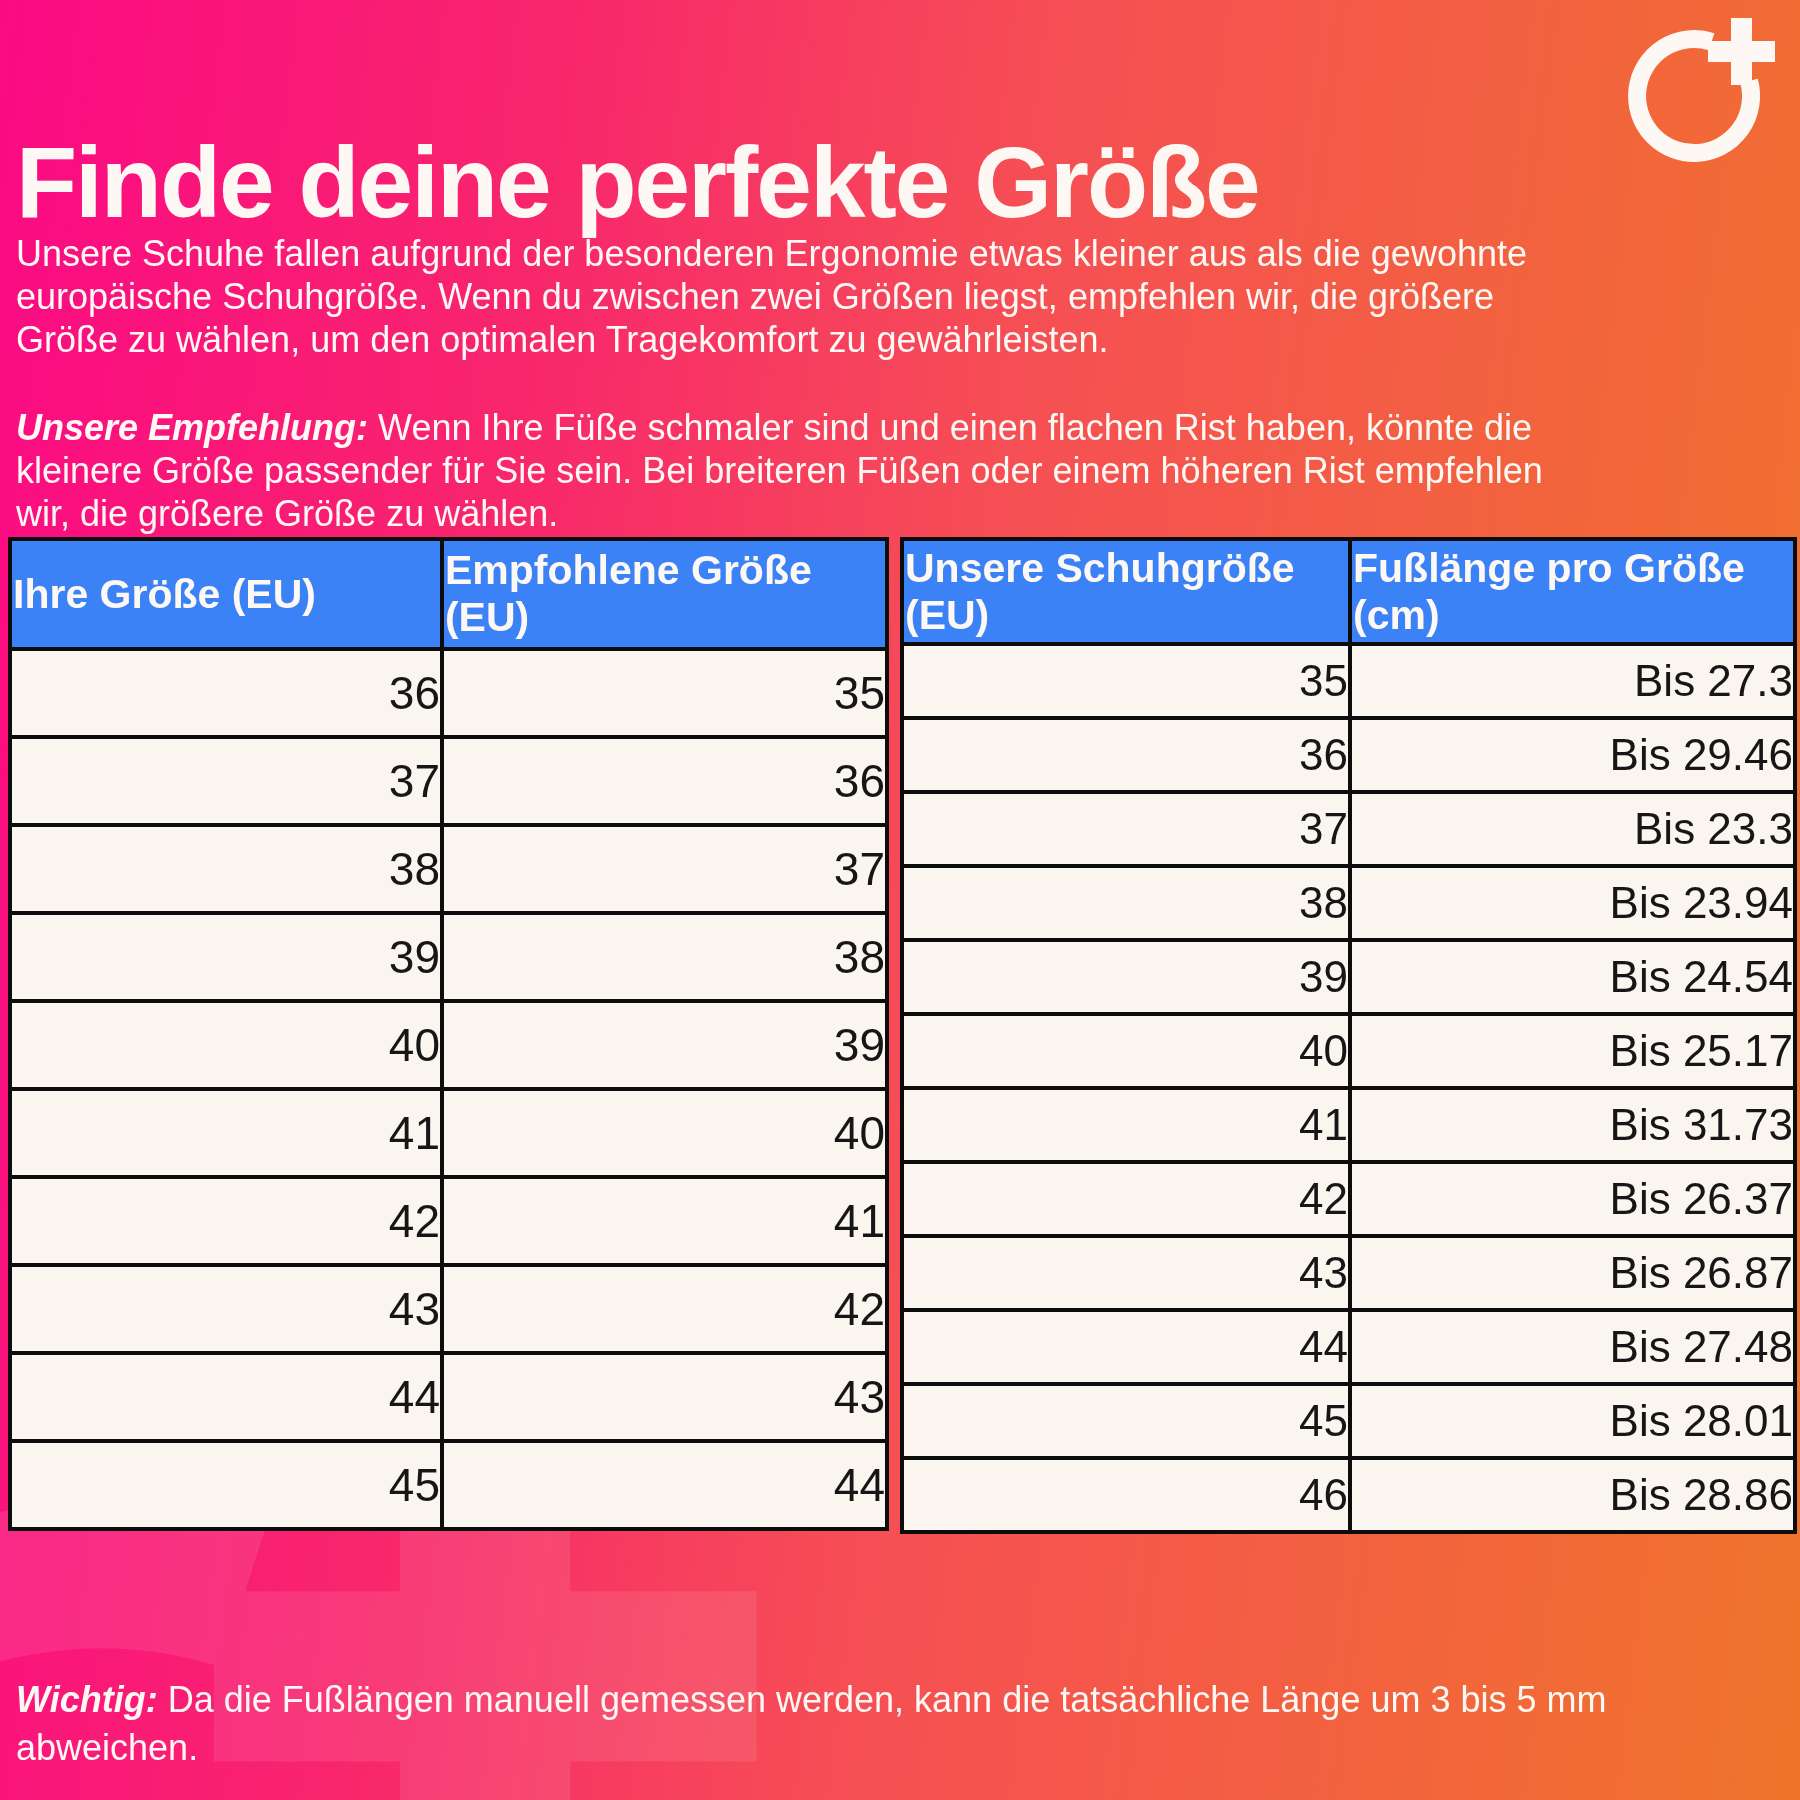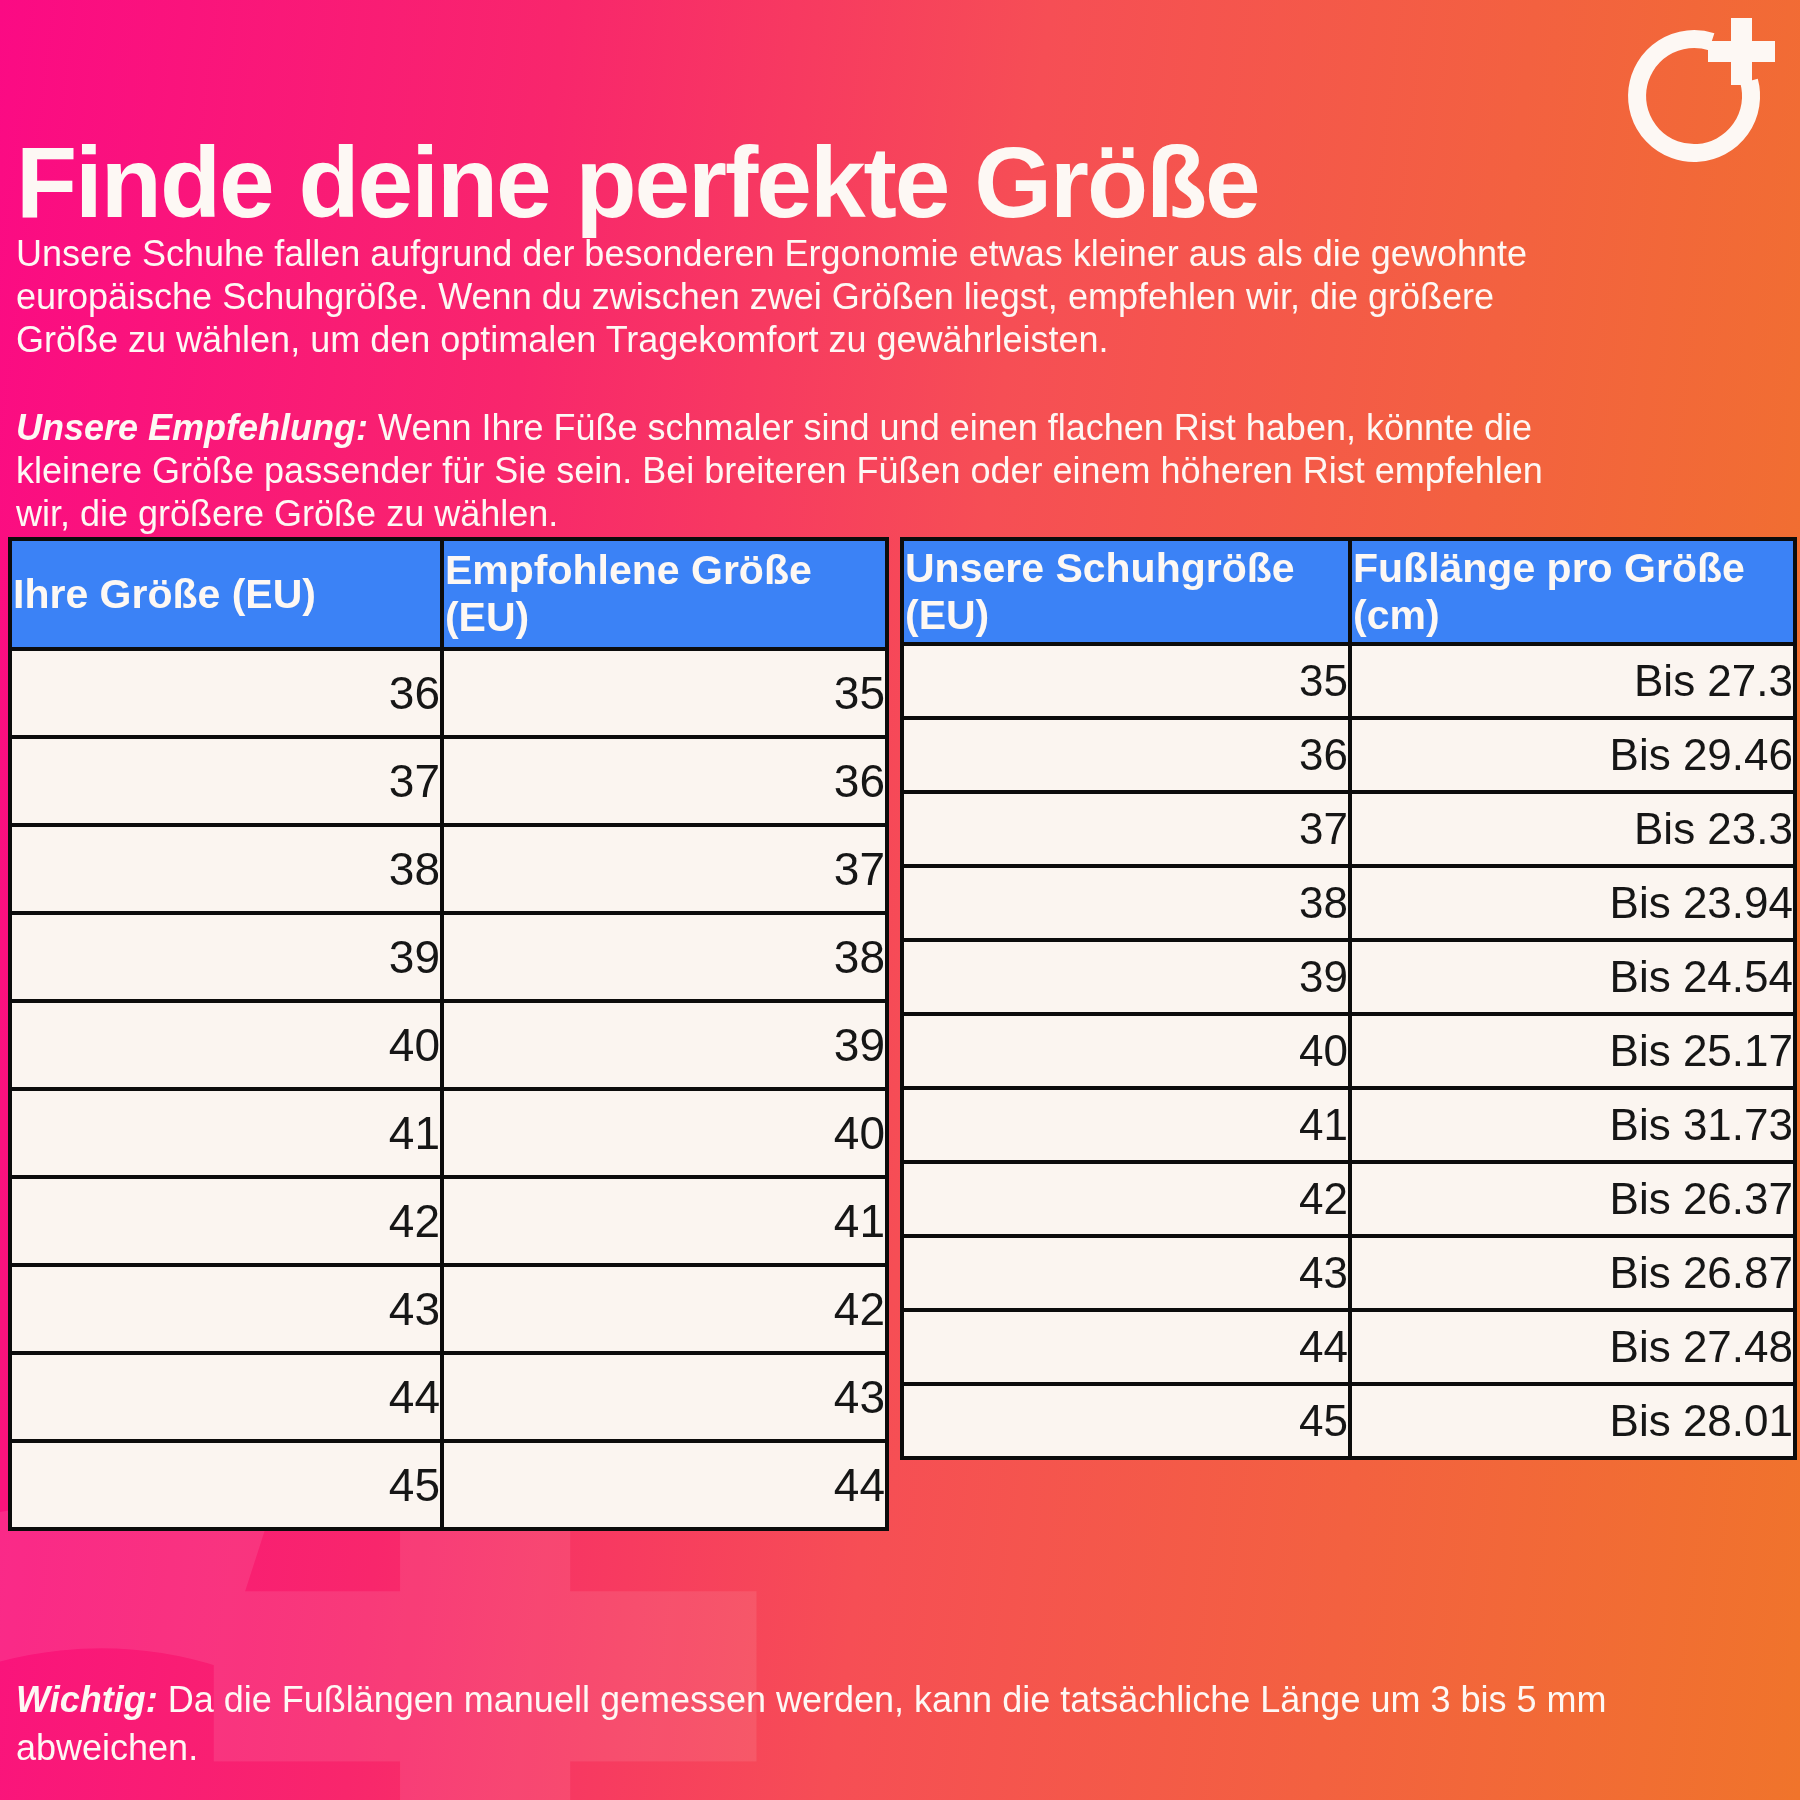--- a/index.html
+++ b/index.html
@@ -171,16 +171,20 @@
         <td>Bis 26.87</td>
       </tr>
       <tr>
         <td>44</td>
         <td>Bis 27.48</td>
       </tr>
       <tr>
         <td>45</td>
         <td>Bis 28.01</td>
       </tr>
+      <tr>
+        <td>46</td>
+        <td>Bis 28.86</td>
+      </tr>
     </tbody>
 </table>
 
 <p class="para note"><span class="lead">Wichtig:</span><span> Da die Fußlängen manuell gemessen werden, kann die tatsächliche Länge um 3 bis 5 mm abweichen.</span></p>
 
 </body></html>

